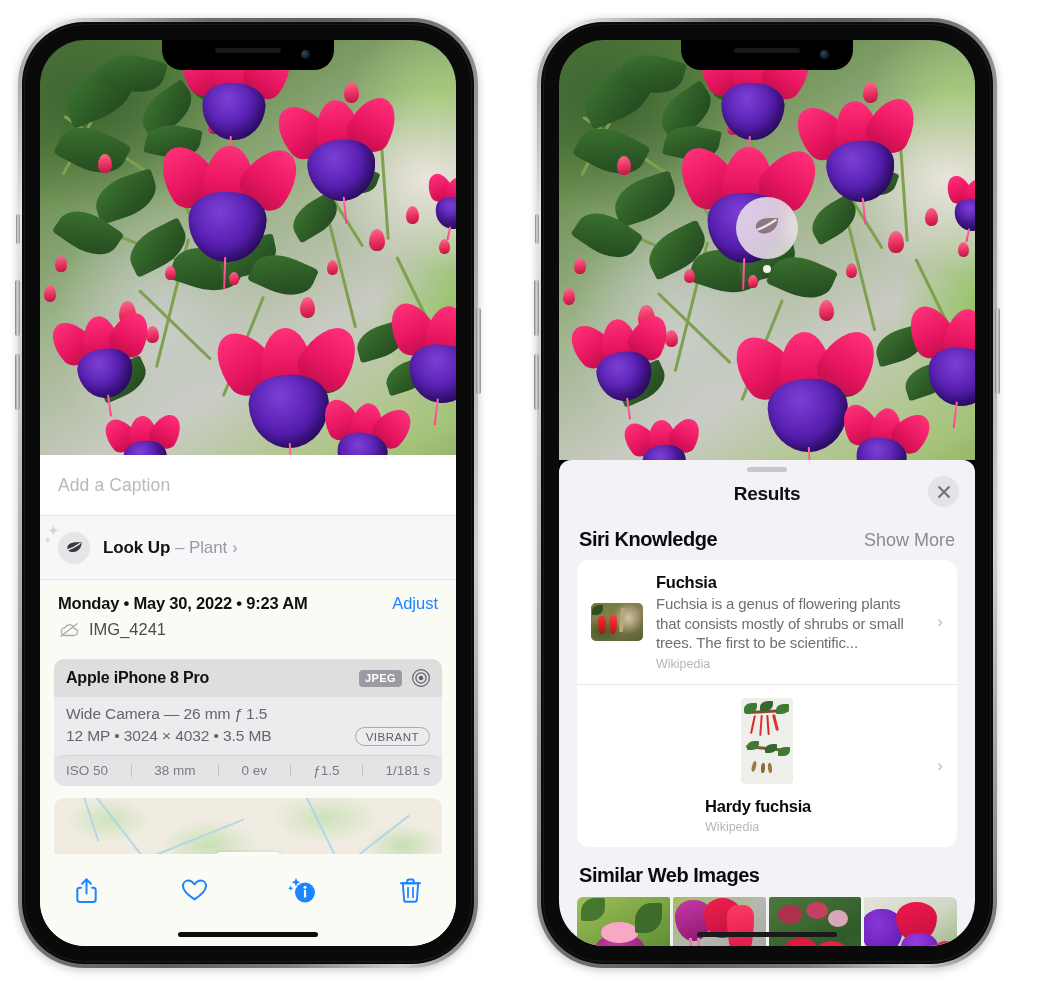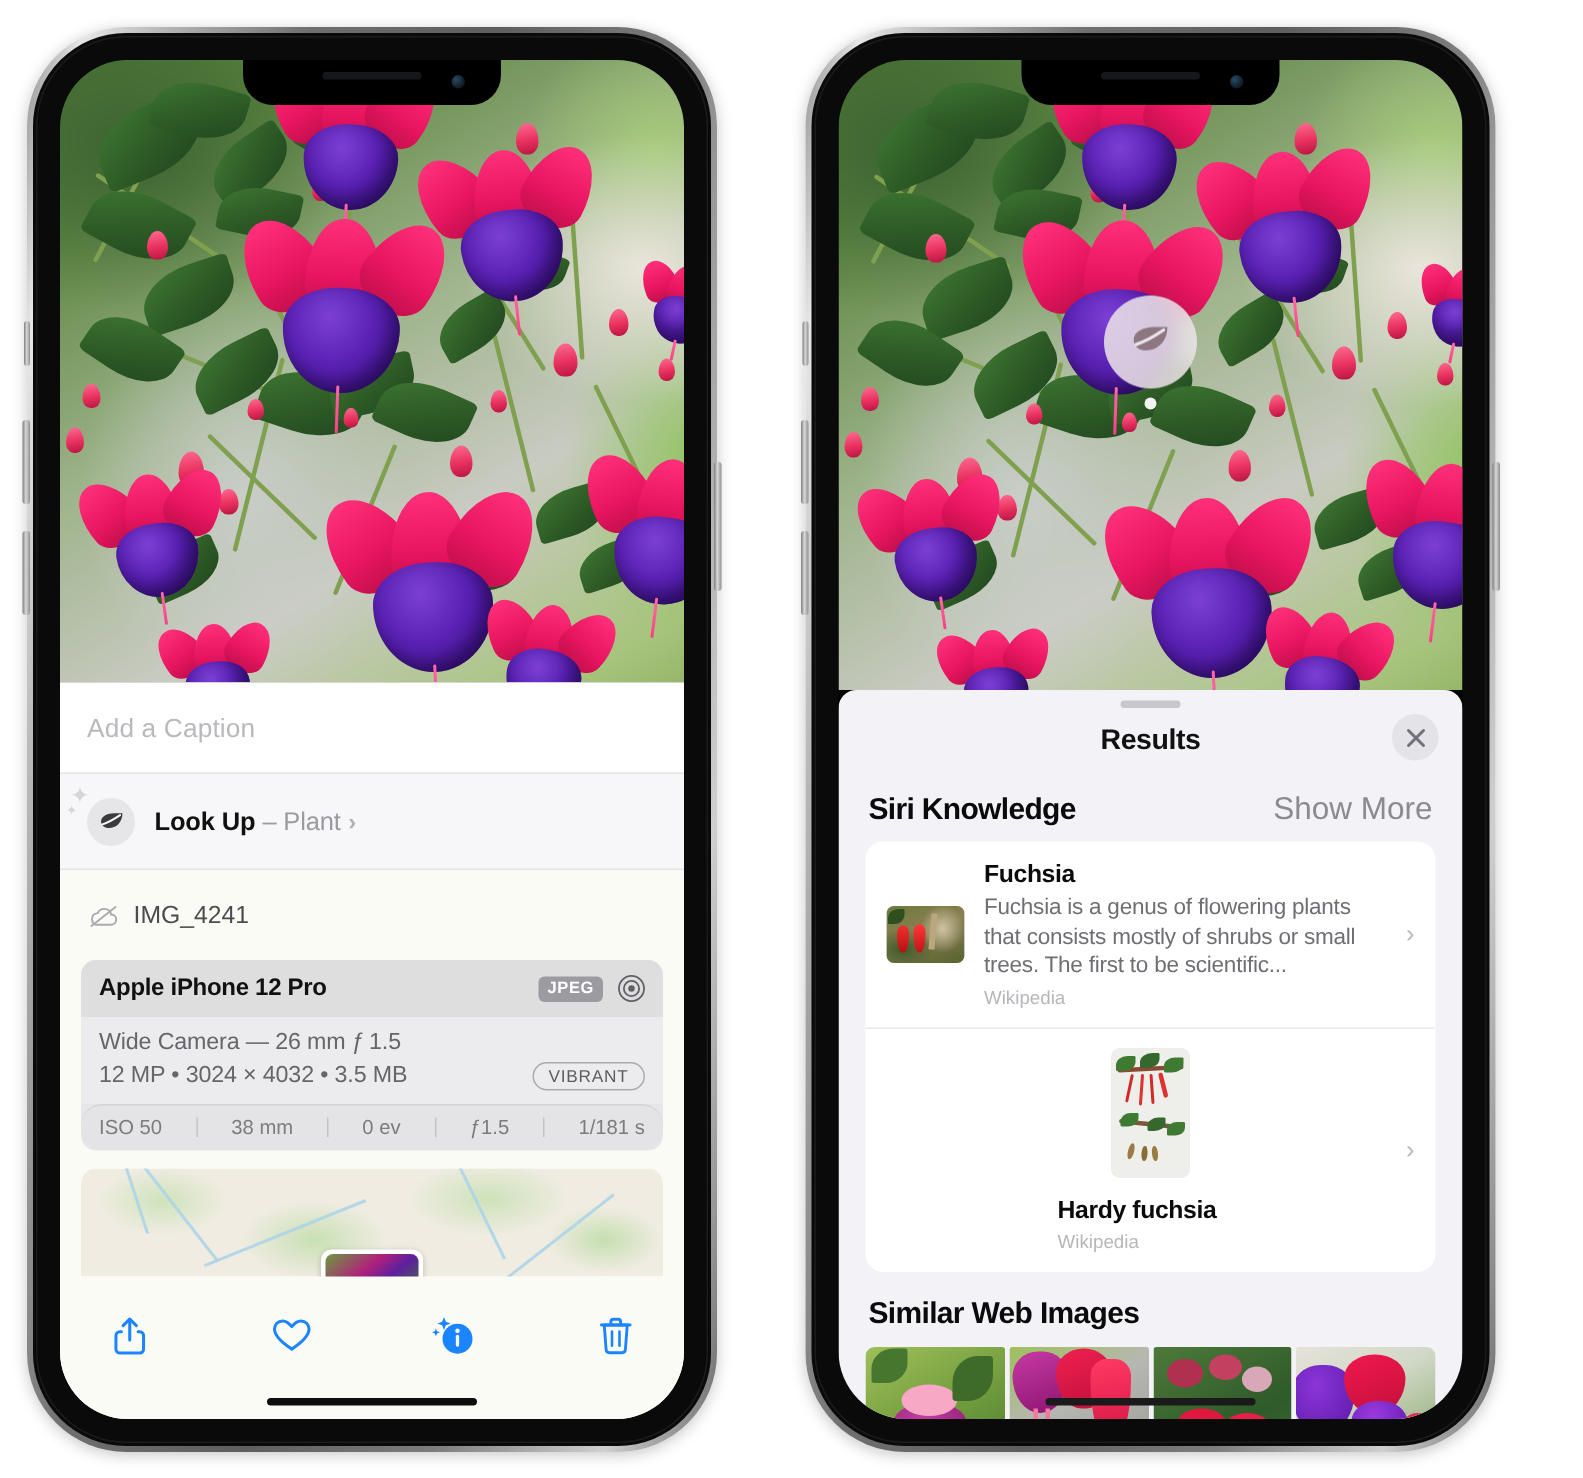--- a/index.html
+++ b/index.html
@@ -143,21 +143,21 @@
   .rsheet{position:absolute;left:0;right:0;bottom:0;background:#f2f2f7;z-index:40;
     border-radius:12px 12px 0 0;overflow:hidden;}
   .grabber{width:40px;height:5px;border-radius:3px;background:#c7c7cc;margin:7px auto 0 auto;}
   .rhead{position:relative;height:44px;display:flex;align-items:center;justify-content:center;}
   .rtitle{font-size:19px;font-weight:700;color:#111;letter-spacing:-.3px;}
   .closebtn{position:absolute;right:16px;top:4px;width:31px;height:31px;border-radius:50%;
     background:#e3e3e8;display:flex;align-items:center;justify-content:center;}
   .sec-head{display:flex;align-items:baseline;justify-content:space-between;
     padding:12px 20px 9px 20px;}
   .sec-title{font-size:20px;font-weight:700;color:#0b0b0b;letter-spacing:-.45px;}
-  .showmore{font-size:21px;color:#8a8a90;}
+  .showmore{font-size:18px;color:#8a8a90;}
   .card{margin:0 18px;background:#fff;border-radius:12px;overflow:hidden;}
   .krow{display:flex;align-items:center;gap:13px;padding:13px 14px 13px 14px;position:relative;}
   .krow + .krow{border-top:.5px solid #e9e9ec;flex-direction:column;}
   .krow .thumb{flex:none;border-radius:5px;overflow:hidden;background:#d9d9d9;}
   .krow .kbody{flex:1;min-width:0;padding-right:18px;}
   .ktitle{font-size:16.5px;font-weight:700;color:#0b0b0b;letter-spacing:-.25px;margin-bottom:2px;}
   .kdesc{font-size:15px;line-height:19.5px;color:#6e6e74;letter-spacing:-.15px;}
   .ksrc{font-size:12.5px;color:#b6b6bb;margin-top:4px;}
   .kchev{position:absolute;right:14px;top:50%;transform:translateY(-50%);color:#b9b9c0;font-size:17px;}
   .webgrid{display:flex;gap:3px;margin:0 18px;}
@@ -333,32 +333,36 @@
             <path d="M21 4c0 8-5.5 12.5-11.5 12.5C6 16.5 3 14.2 3 11 3 6.6 8 4 14 4z" fill="#3b3b3f"></path>
             <path d="M19 5.6C14 9 9.5 11.6 4.2 13.4" stroke="#f7f7f9" stroke-width="1.7" fill="none" stroke-linecap="round"></path>
           </svg>
         </div>
         <div class="lookup-text">
           <span>Look Up</span><span class="sub"> – </span><span class="sub">Plant</span><span class="chev-gray">›</span>
         </div>
       </div>
 
       <div class="meta-block">
+        <div class="meta-line1">
+          <div class="meta-date">Monday • May 30, 2022 • 9:23 AM</div>
+          <div class="adjust">Adjust</div>
+        </div>
         <div class="meta-line2">
           <svg width="22" height="16" viewBox="0 0 26 18">
             <path d="M7.4 15.5h11.2c2.6 0 4.4-1.8 4.4-4.1 0-2.2-1.7-3.9-4-4-0.5-2.6-2.7-4.4-5.4-4.4-2.4 0-4.3 1.3-5.2 3.3C5.9 6.6 4 8.4 4 10.9c0 2.6 1.6 4.6 3.4 4.6z" fill="none" stroke="#a9a9af" stroke-width="1.5"></path>
             <line x1="3.5" y1="16.4" x2="22.5" y2="1.6" stroke="#a9a9af" stroke-width="1.5" stroke-linecap="round"></line>
           </svg>
           <div class="meta-file">IMG_4241</div>
         </div>
       </div>
 
       <div class="camcard">
         <div class="cc-head">
-          <div class="cc-title">Apple iPhone 12 Pro</div>
+          <div class="cc-title">Apple iPhone 8 Pro</div>
           <div class="cc-right">
             <span class="tag-jpeg">JPEG</span>
             <svg width="20" height="20" viewBox="0 0 22 22">
               <circle cx="11" cy="11" r="9.2" fill="none" stroke="#5f5f66" stroke-width="1.3"></circle>
               <circle cx="11" cy="11" r="5.6" fill="none" stroke="#5f5f66" stroke-width="1.3"></circle>
               <circle cx="11" cy="11" r="2.4" fill="#5f5f66"></circle>
             </svg>
           </div>
         </div>
         <div class="cc-body">

